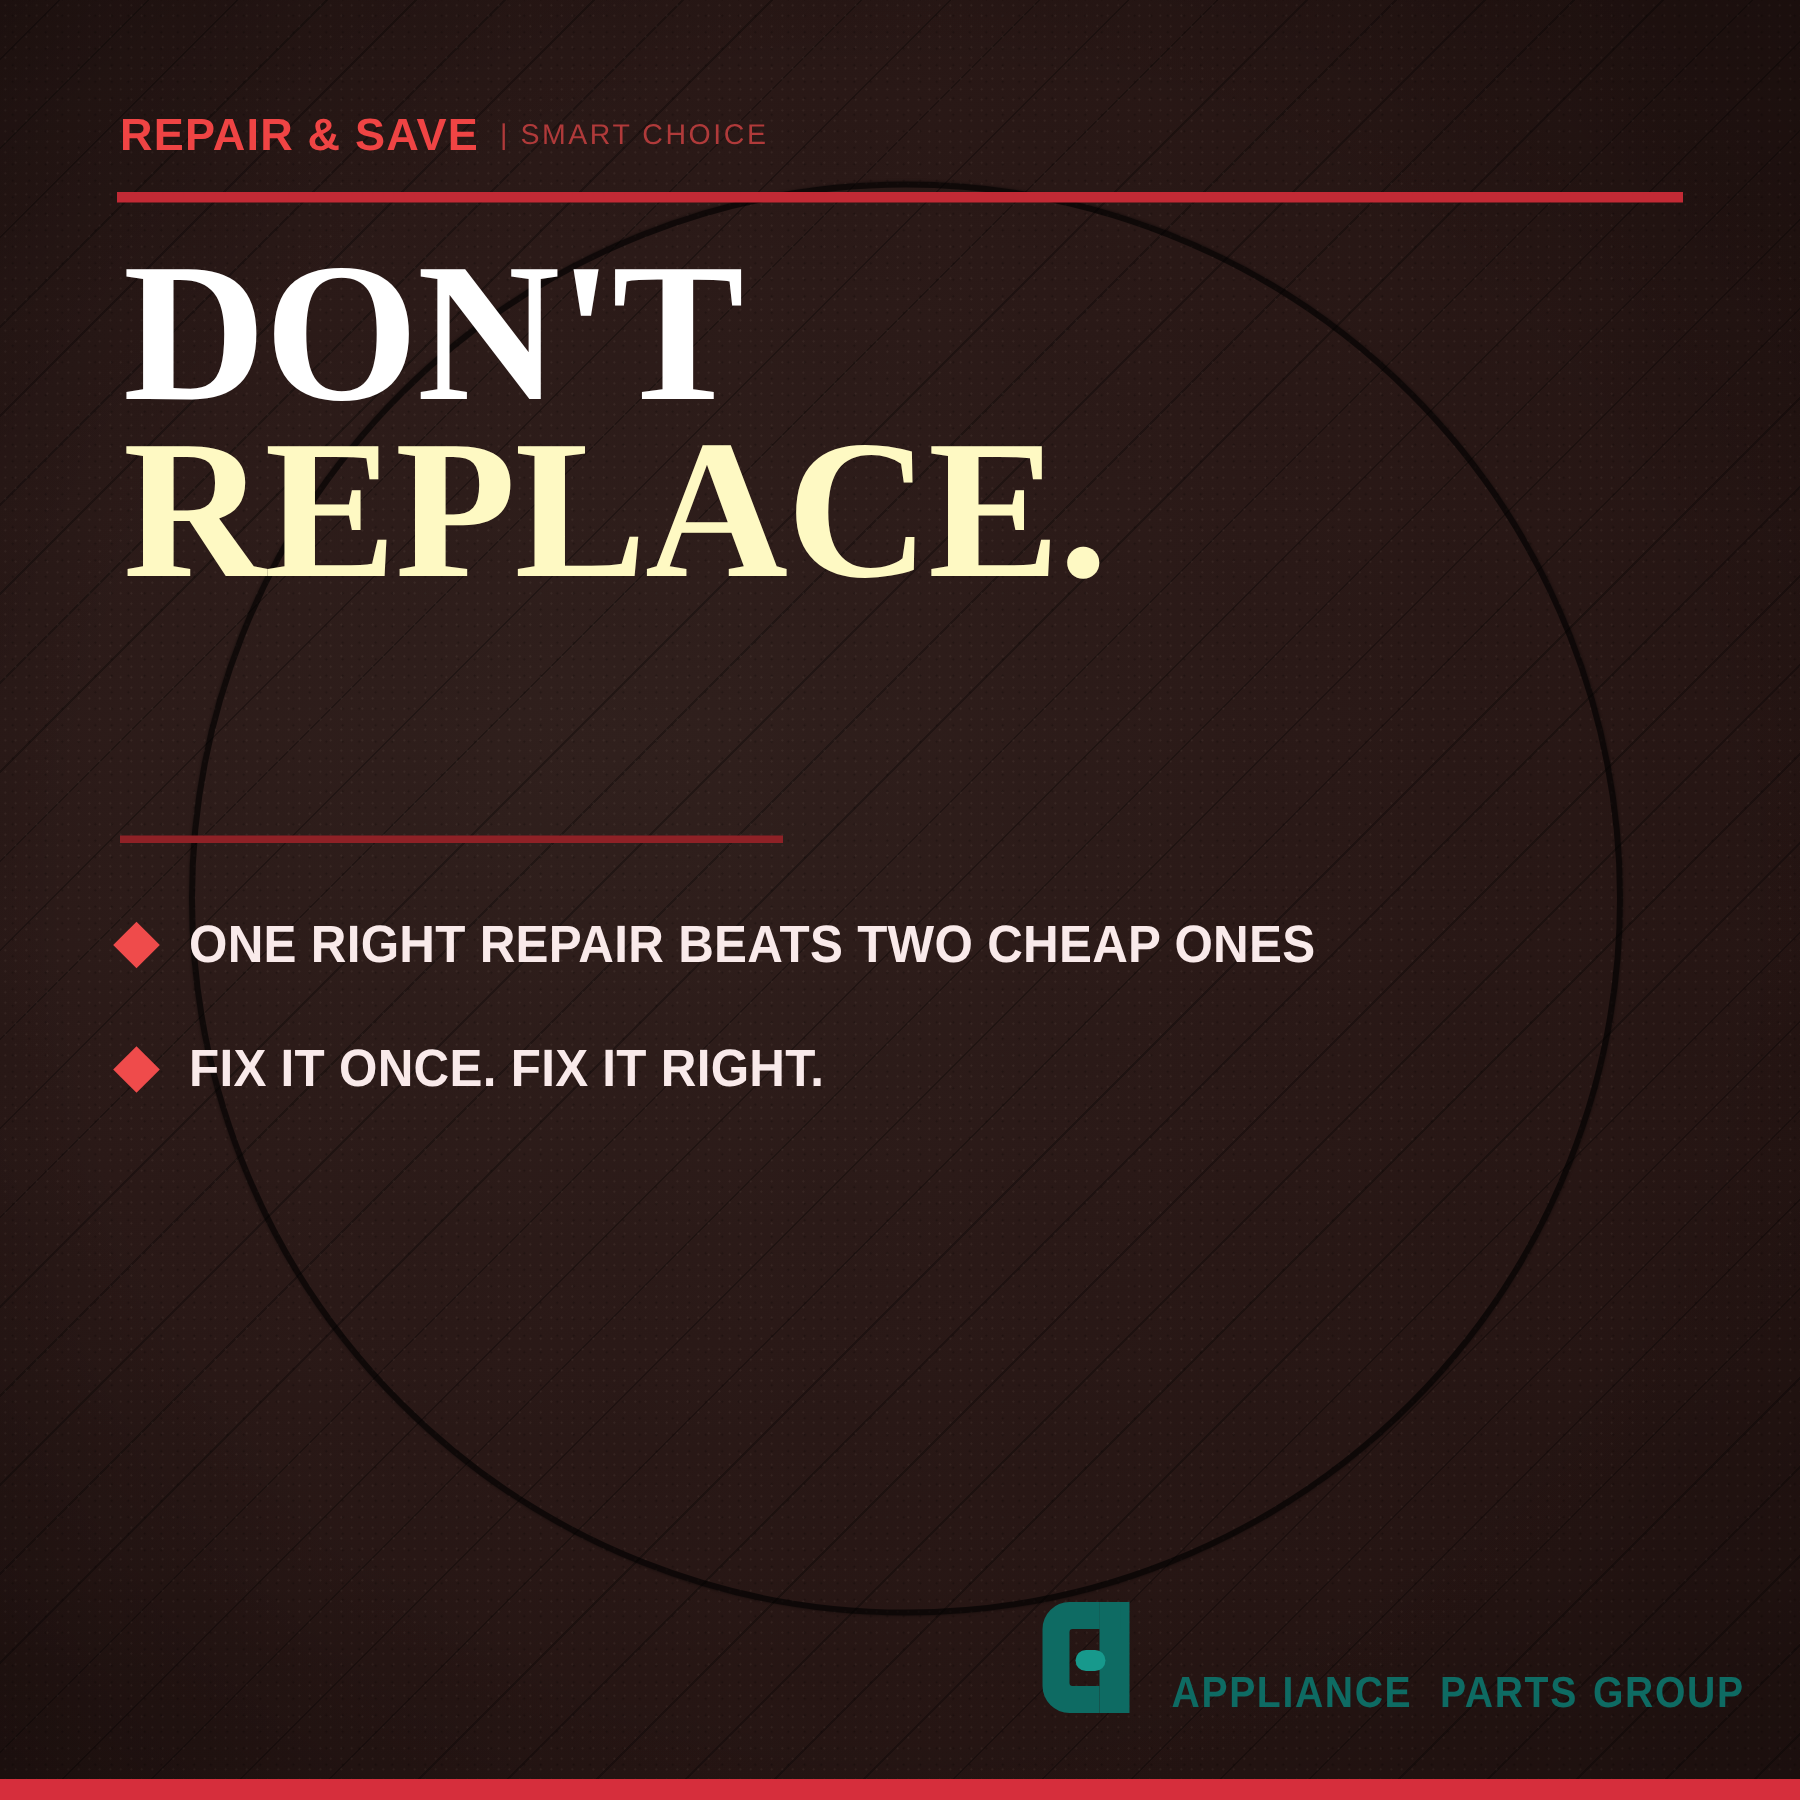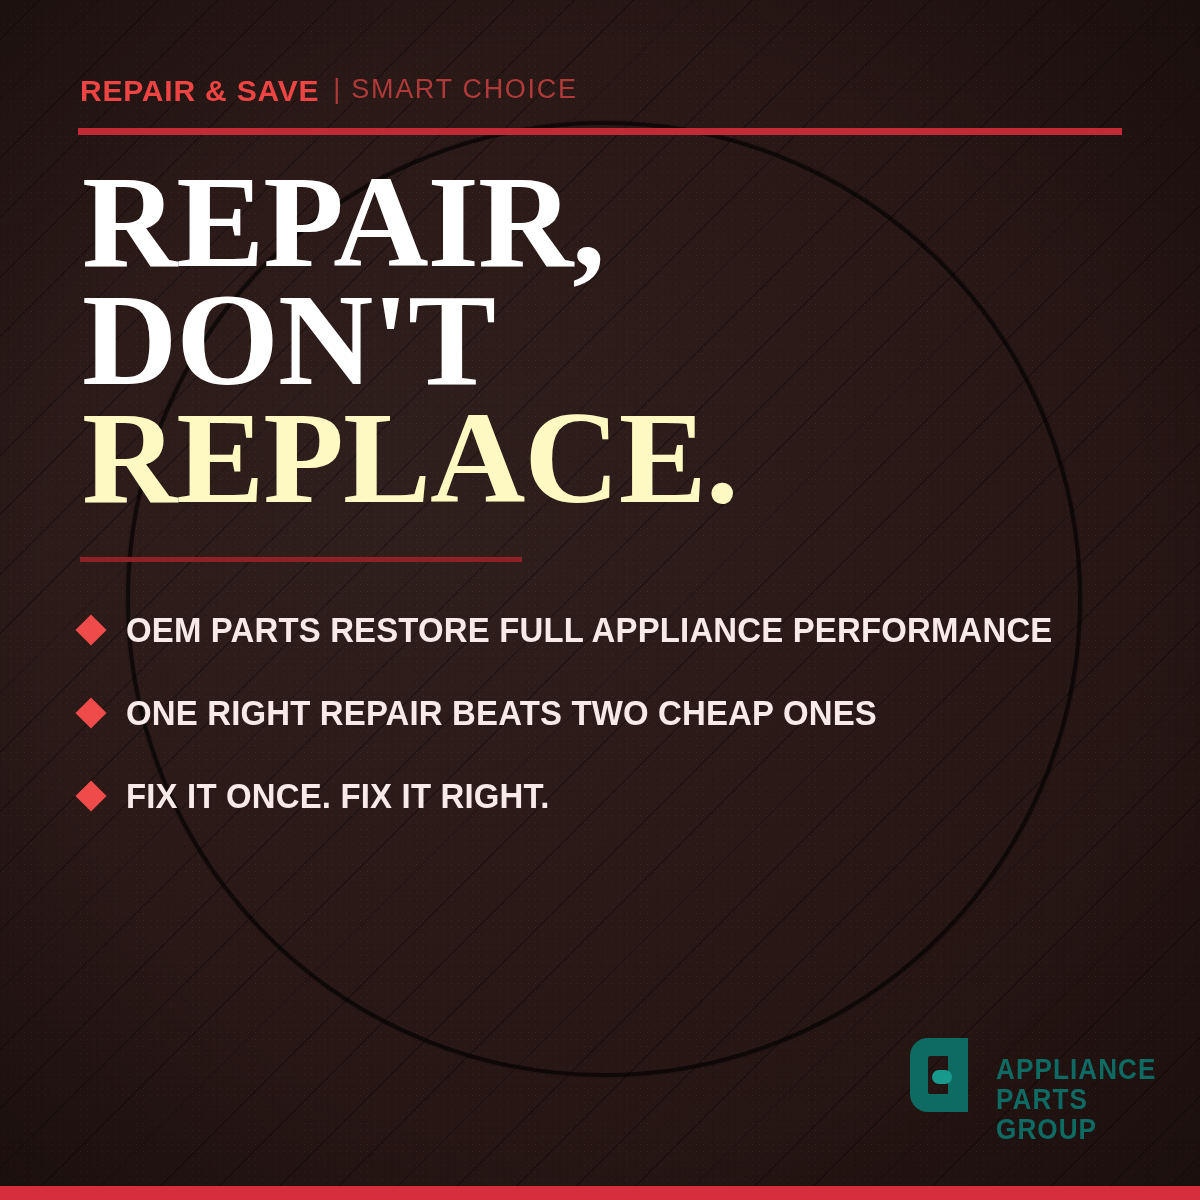--- a/index.html
+++ b/index.html
@@ -70,33 +70,33 @@
     box-shadow: 0 0 2px rgba(0,0,0,0.5);
   }
 
   
 
   .eyebrow {
     position: absolute;
     left: 80px;
     top: 74px;
     display: flex;
-    align-items: flex-start;
+    align-items: center;
     white-space: nowrap;
   }
 
   .eyebrow-strong {
     font-size: 30px;
     font-weight: bold;
     color: #ef4444;
     letter-spacing: 0.8px;
   }
 
   .eyebrow-sub {
-    font-size: 27px;
+    font-size: 19px;
     font-weight: normal;
     color: #b03a3a;
     letter-spacing: 1.7px;
     margin-left: 14px;
   }
 
   .header-rule {
     position: absolute;
     left: 78px;
     top: 128px;
@@ -180,21 +180,21 @@
   .logo-mark {
     position: relative;
     width: 74px;
     height: 78px;
     margin-right: 14px;
     flex: 0 0 auto;
   }
 
   .logo-words {
     display: flex;
-    flex-direction: column;
+    flex-direction: row;
     line-height: 30px;
     margin-top: 48px;
   }
 
   .logo-word {
     font-size: 29px;
     font-weight: bold;
     color: #0e6b63;
     letter-spacing: 1.2px;
     transform: scaleX(0.9);
@@ -224,33 +224,28 @@
   <div class="bg-vignette"></div>
 
   <div class="eyebrow">
     <span class="eyebrow-strong">REPAIR &amp; SAVE</span>
     <span class="eyebrow-sub">| SMART CHOICE</span>
   </div>
 
   <div class="header-rule"></div>
 
   <div class="headline">
-    <span class="hl-line hl-white">REPAIR,</span>
     <span class="hl-line hl-white">DON'T</span>
     <span class="hl-line hl-red">REPLACE.</span>
   </div>
 
   <div class="sub-rule"></div>
 
   <div class="bullets">
 
-    <div class="bullet-row">
-      <span class="bullet-diamond"></span>
-      <span class="bullet-text">OEM PARTS RESTORE FULL APPLIANCE PERFORMANCE</span>
-    </div>
 
 
     <div class="bullet-row">
       <span class="bullet-diamond"></span>
       <span class="bullet-text">ONE RIGHT REPAIR BEATS TWO CHEAP ONES</span>
     </div>
 
     <div class="bullet-row">
       <span class="bullet-diamond"></span>
       <span class="bullet-text">FIX IT ONCE. FIX IT RIGHT.</span>

